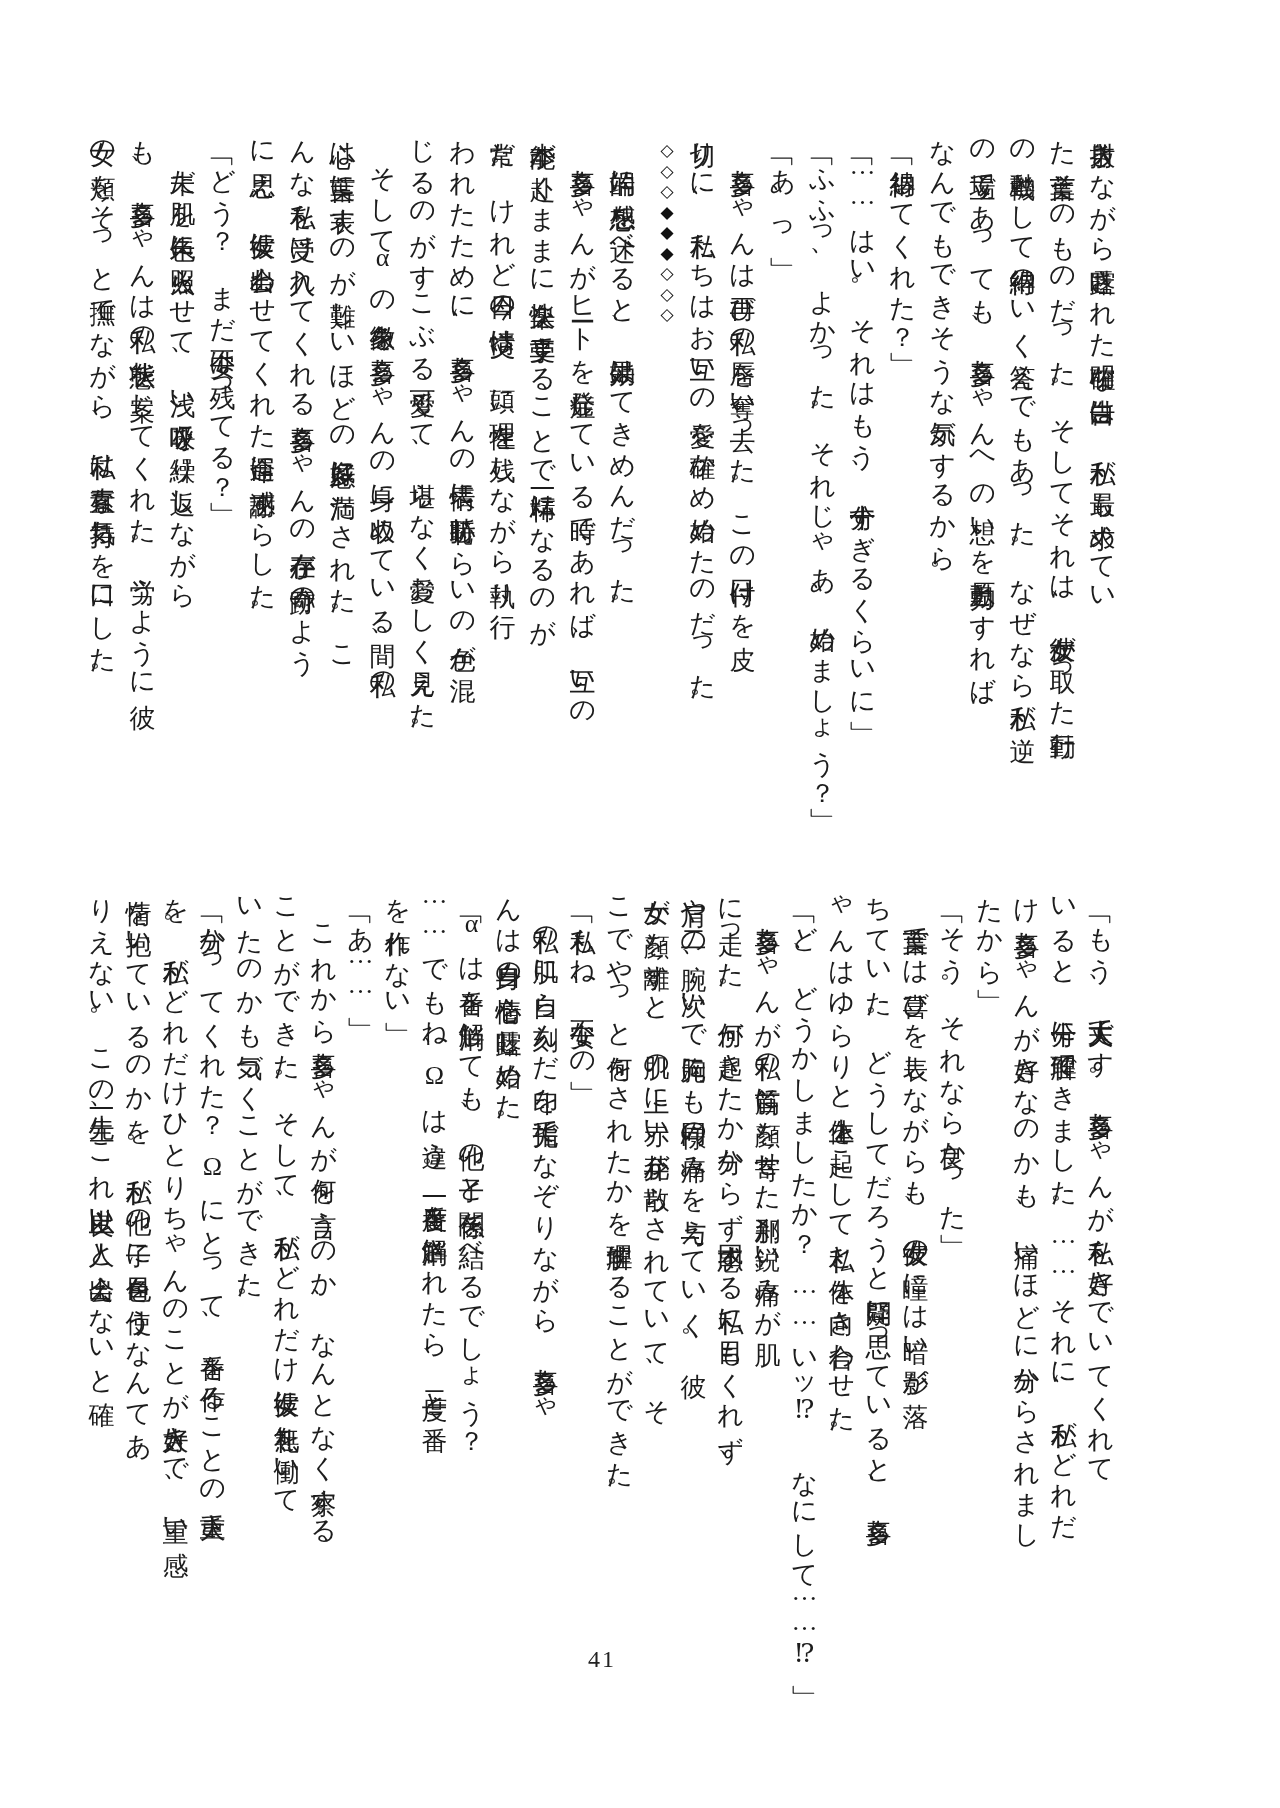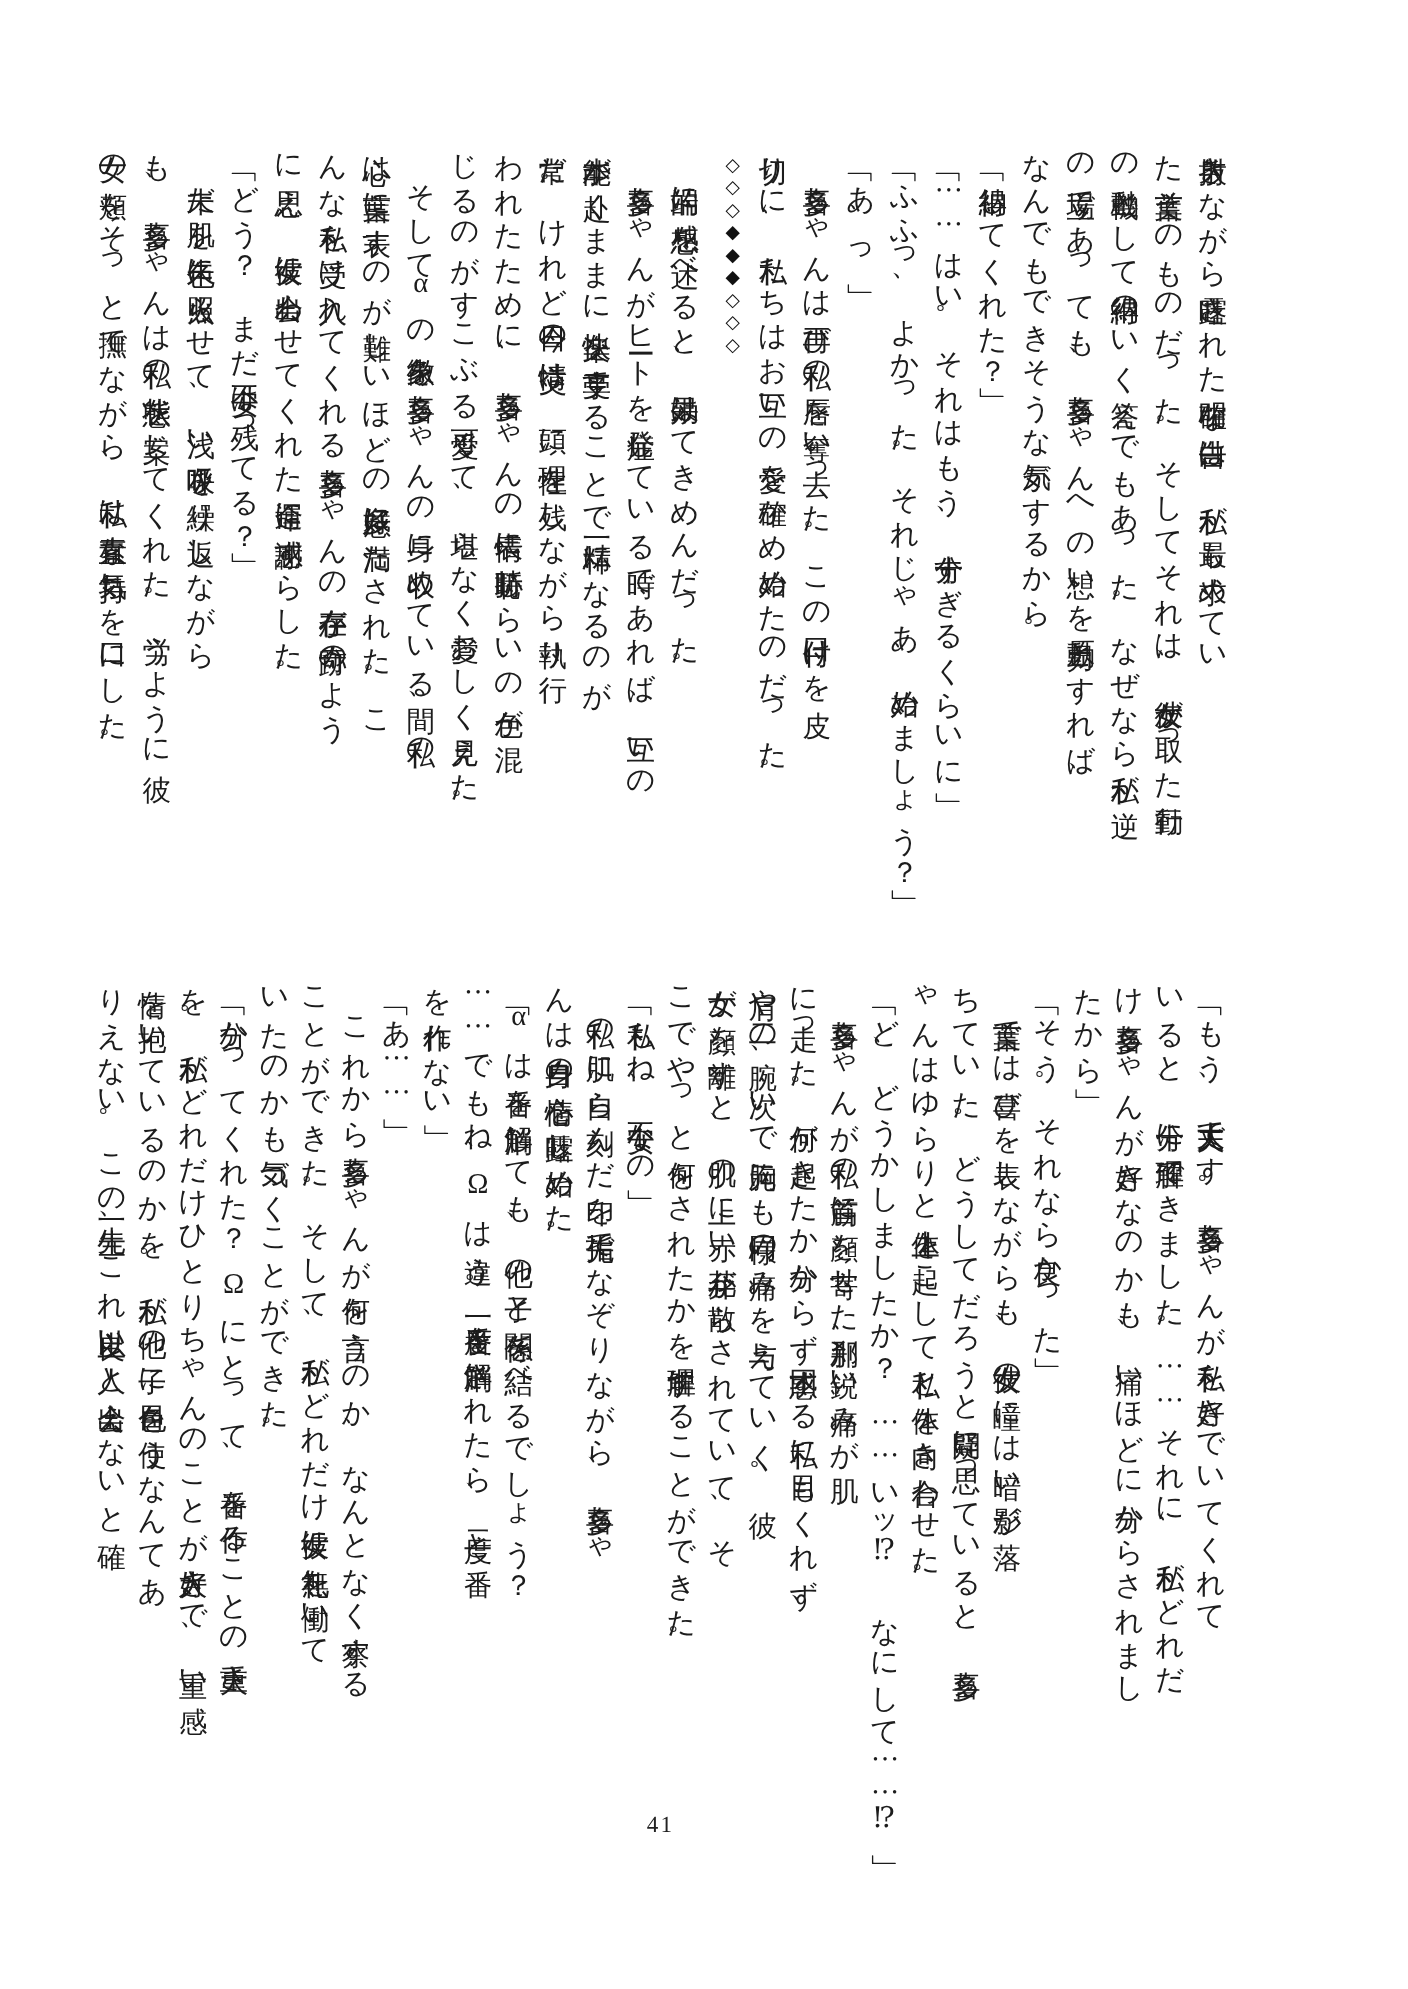--- a/index.html
+++ b/index.html
@@ -36,21 +36,21 @@
   .divider-col {
     font-size: 17px;
     letter-spacing: 0.5px;
     padding-top: 18px;
     color: #111111;
   }
   #page-number {
     position: absolute;
     top: 1646px;
     left: 588px;
-    font-size: 21px;
+    font-size: 24px;
     letter-spacing: 2px;
     color: #222222;
   }
 </style>
 </head>
 <body>
 
 <div id="top-block" class="vblock">
     <div class="col">射抜きながら吐露された明確な告白は、私が最も求めてい</div>
     <div class="col">た言葉そのものだった。そしてそれは、彼女が取った行動</div>

